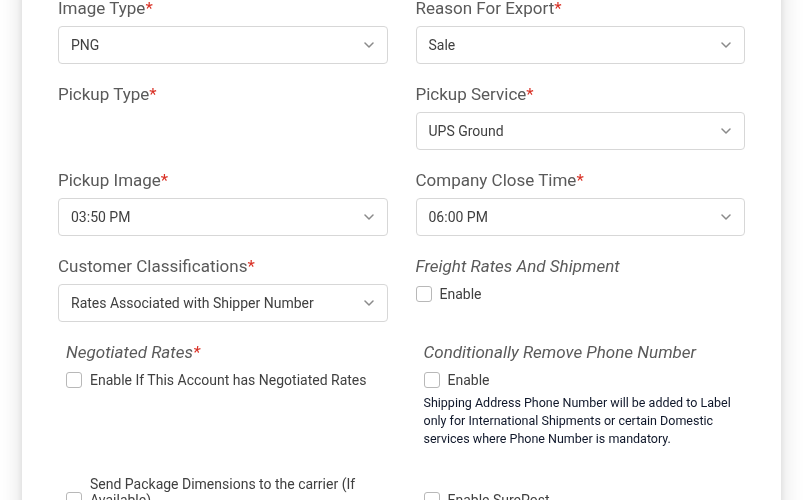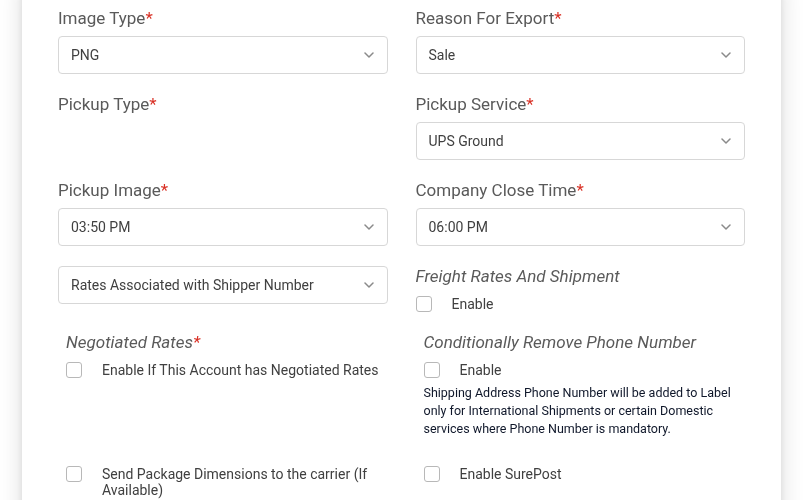--- a/index.html
+++ b/index.html
@@ -60,22 +60,22 @@
   }
   .select .caret svg { width: 10px; height: 6px; }
   .section-label {
     font-size: 17px;
     color: #5a5a5a;
     margin-bottom: 10px;
     font-style: italic;
   }
   .checkbox-row {
     display: flex;
-    align-items: flex-start;
-    gap: 20px;
+    align-items: flex-end;
+    gap: 8px;
     font-size: 14px;
     color: #404040;
   }
   .checkbox {
     width: 16px;
     height: 16px;
     border: 1.5px solid #b8b8b8;
     border-radius: 3px;
     background: #fff;
     flex-shrink: 0;
@@ -172,20 +172,23 @@
         <span>06:00 PM</span>
         <span class="caret">
           <svg viewBox="0 0 10 6">
               <path d="M1 1l4 4 4-4" fill="none" stroke="#8a8a8a" stroke-width="1.5" stroke-linecap="round" stroke-linejoin="round"></path>
             </svg>
         </span>
       </div>
     </div>
 
     <div>
+      <div class="field-label">
+        <span>Customer Classifications</span><span class="req">*</span>
+      </div>
       <div class="select">
         <span>Rates Associated with Shipper Number</span>
         <span class="caret">
           <svg viewBox="0 0 10 6">
               <path d="M1 1l4 4 4-4" fill="none" stroke="#8a8a8a" stroke-width="1.5" stroke-linecap="round" stroke-linejoin="round"></path>
             </svg>
         </span>
       </div>
     </div>
 

